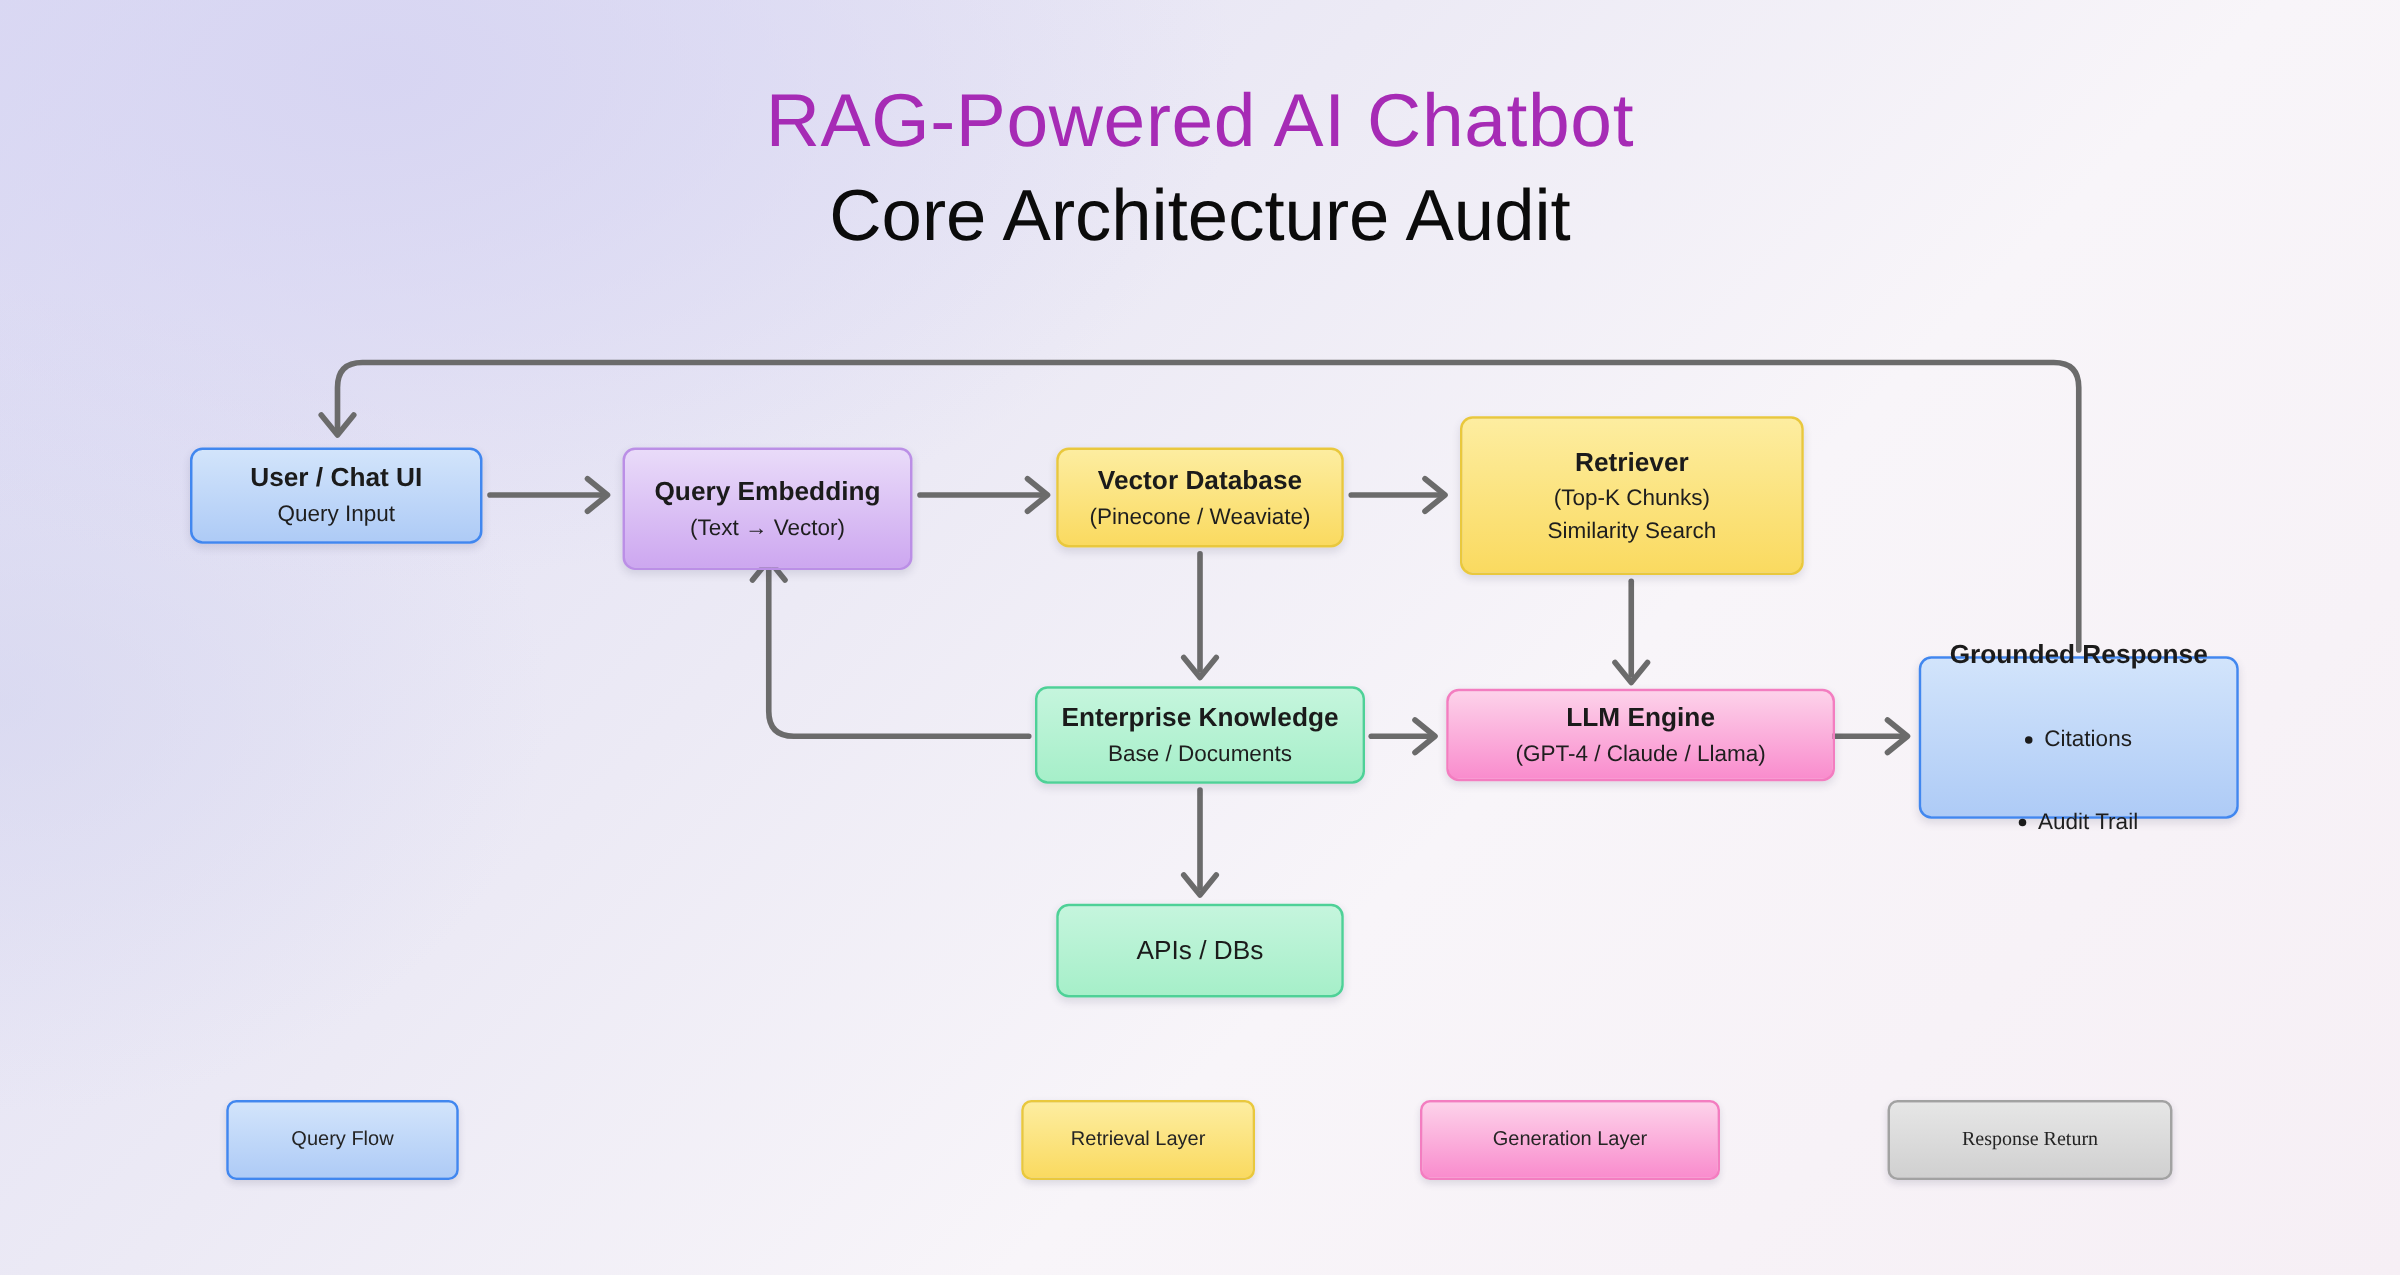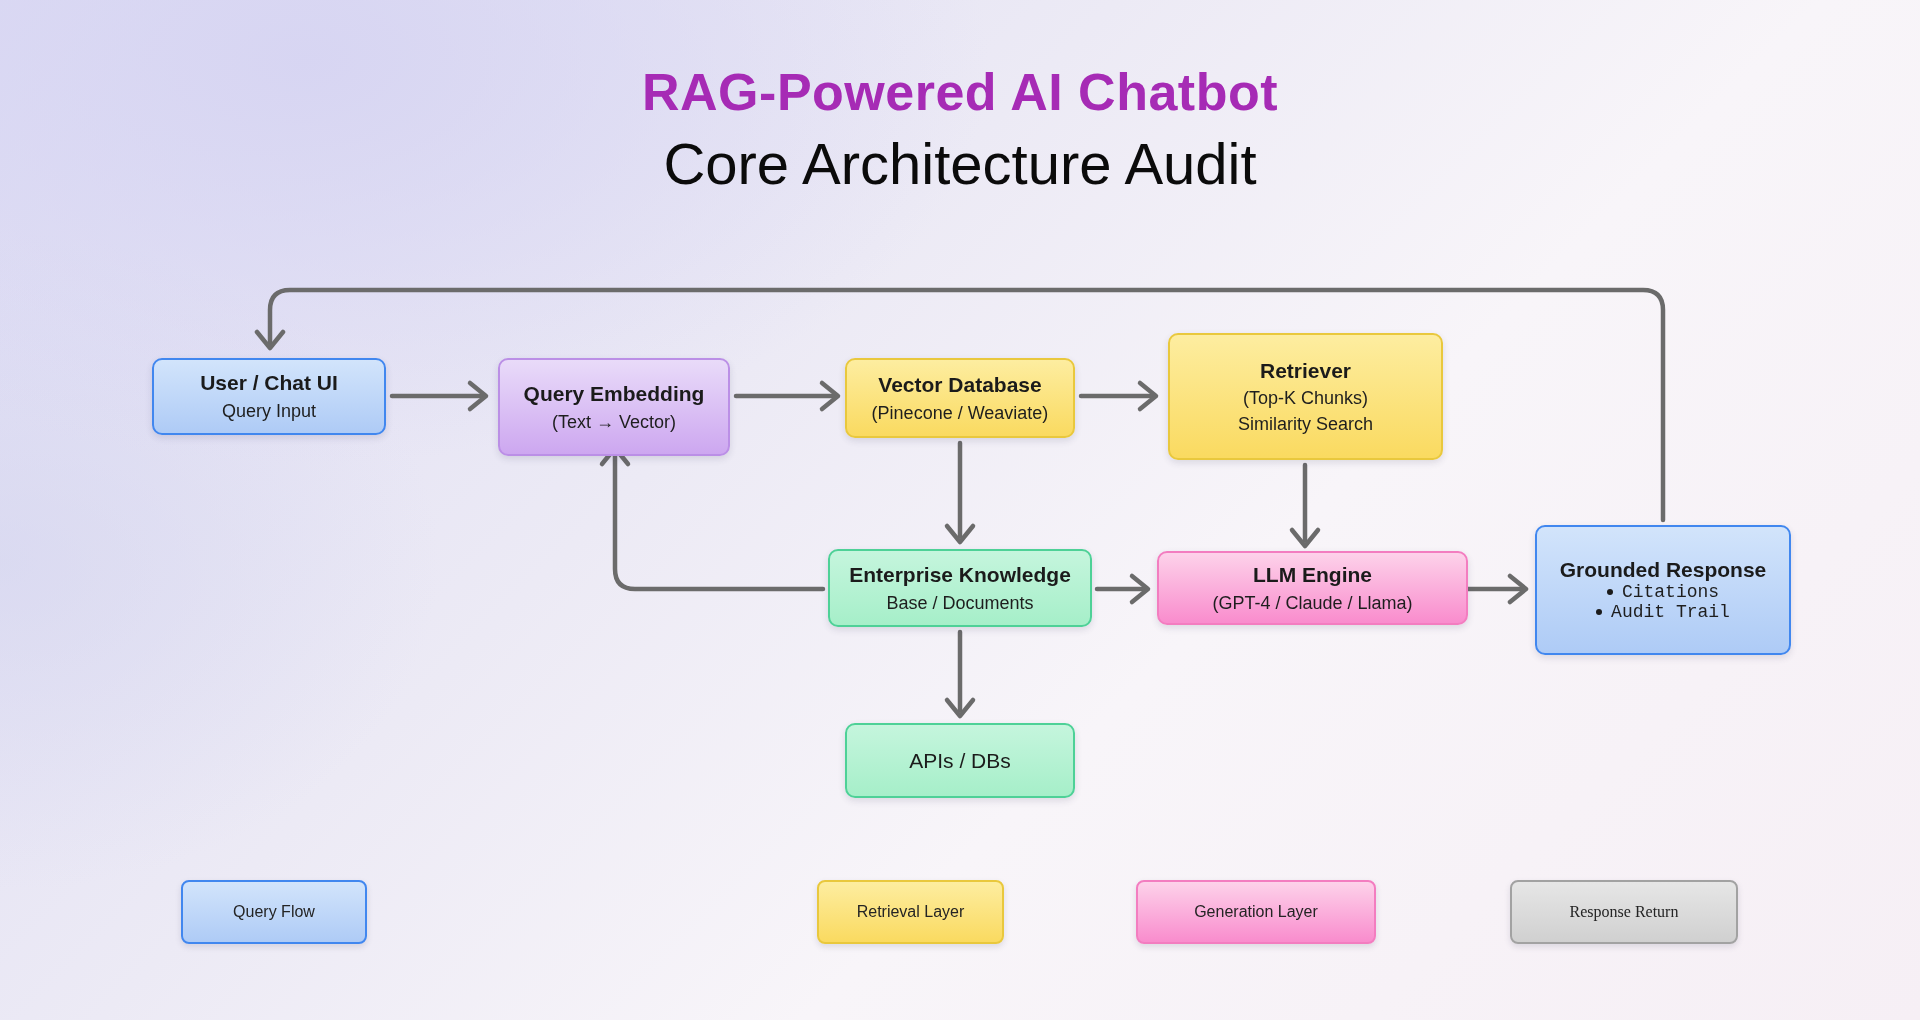--- a/index.html
+++ b/index.html
@@ -9,21 +9,21 @@
     position: relative;
     background:
       radial-gradient(1100px 650px at 16% 6%, rgba(214,212,242,0.9) 0%, rgba(214,212,242,0) 62%),
       radial-gradient(800px 600px at 0% 55%, rgba(210,211,238,0.55) 0%, rgba(210,211,238,0) 55%),
       linear-gradient(135deg, #dcdbf4 0%, #eceaf5 38%, #f8f5f9 62%, #f6eff5 100%);
   }
   .canvas { position: absolute; inset: 0; }
 
   
   .title-block { position: absolute; top: 62px; left: 0; width: 100%; text-align: center; }
-  .title-main { font-size: 52px; font-weight: 700; color: #a62bb5; letter-spacing: 0.5px; }
+  .title-main { font-size: 60px; font-weight: 400; color: #a62bb5; letter-spacing: 0.5px; }
   .title-sub  { font-size: 58px; font-weight: 400; color: #0b0b0b; margin-top: 8px; }
 
   
   svg.arrows { position: absolute; inset: 0; }
   svg.arrows path, svg.arrows polyline {
     fill: none; stroke: #6b6b6b; stroke-width: 4.5;
     stroke-linecap: round; stroke-linejoin: round;
   }
 
   
@@ -31,39 +31,39 @@
     position: absolute;
     border-radius: 10px;
     display: flex; flex-direction: column;
     align-items: center; justify-content: center;
     text-align: center;
     box-shadow: 0 3px 7px rgba(60,60,90,0.14);
     padding: 6px 10px;
   }
   .node .nt { font-size: 21px; font-weight: 700; color: #1b1b1b; }
   .node .ns { font-size: 18px; font-weight: 400; color: #1e1e1e; margin-top: 6px; }
-  .node .bullet-row { display: flex; align-items: center; justify-content: center; gap: 9px; margin-top: 0; font-family: Liberation Mono, monospace; }
+  .node .bullet-row { display: flex; align-items: center; justify-content: center; gap: 9px; margin-top: 14px; }
   .node .dot { width: 6px; height: 6px; border-radius: 50%; background: #1b1b1b; flex: 0 0 auto; }
   .node .bullet-text { font-size: 18px; color: #1e1e1e; }
 
   .blue   { background: linear-gradient(180deg, #d2e4fb 0%, #aecbf6 100%); border: 2px solid #4187ef; }
   .purple { background: linear-gradient(180deg, #e9dbf9 0%, #cda7f0 100%); border: 2px solid #bb8fe6; }
   .yellow { background: linear-gradient(180deg, #fdeda0 0%, #fada60 100%); border: 2px solid #e9c83d; }
   .green  { background: linear-gradient(180deg, #c5f5dd 0%, #a6efc9 100%); border: 2px solid #4ed197; }
   .pink   { background: linear-gradient(180deg, #fdd2ea 0%, #f98ccd 100%); border: 2px solid #f37dc0; }
   .gray   { background: linear-gradient(180deg, #e6e6e6 0%, #d0d0d0 100%); border: 2px solid #a2a2a2; font-family: Liberation Serif, serif; }
 
   
   .n-user { left: 152px; top: 358px; width: 234px; height: 77px; }
   .n-qemb { left: 498px; top: 358px; width: 232px; height: 98px; align-items: center; }
   .n-vdb  { left: 845px; top: 358px; width: 230px; height: 80px; }
   .n-retr { left: 1168px; top: 333px; width: 275px; height: 127px; }
   .n-ek   { left: 828px; top: 549px; width: 264px; height: 78px; }
   .n-llm  { left: 1157px; top: 551px; width: 311px; height: 74px; }
-  .n-gr   { left: 1535px; top: 525px; width: 256px; height: 130px; }
+  .n-gr   { left: 1535px; top: 525px; width: 256px; height: 130px; gap: 31px; }
   .n-api  { left: 845px; top: 723px; width: 230px; height: 75px; }
   .n-api .nt { font-weight: 500; }
   .n-retr .ns { margin-top: 5px; }
 
   
   .legend-box {
     position: absolute; top: 880px; height: 64px;
     border-radius: 8px;
     display: flex; align-items: center; justify-content: center;
     font-size: 16px; color: #242424;

